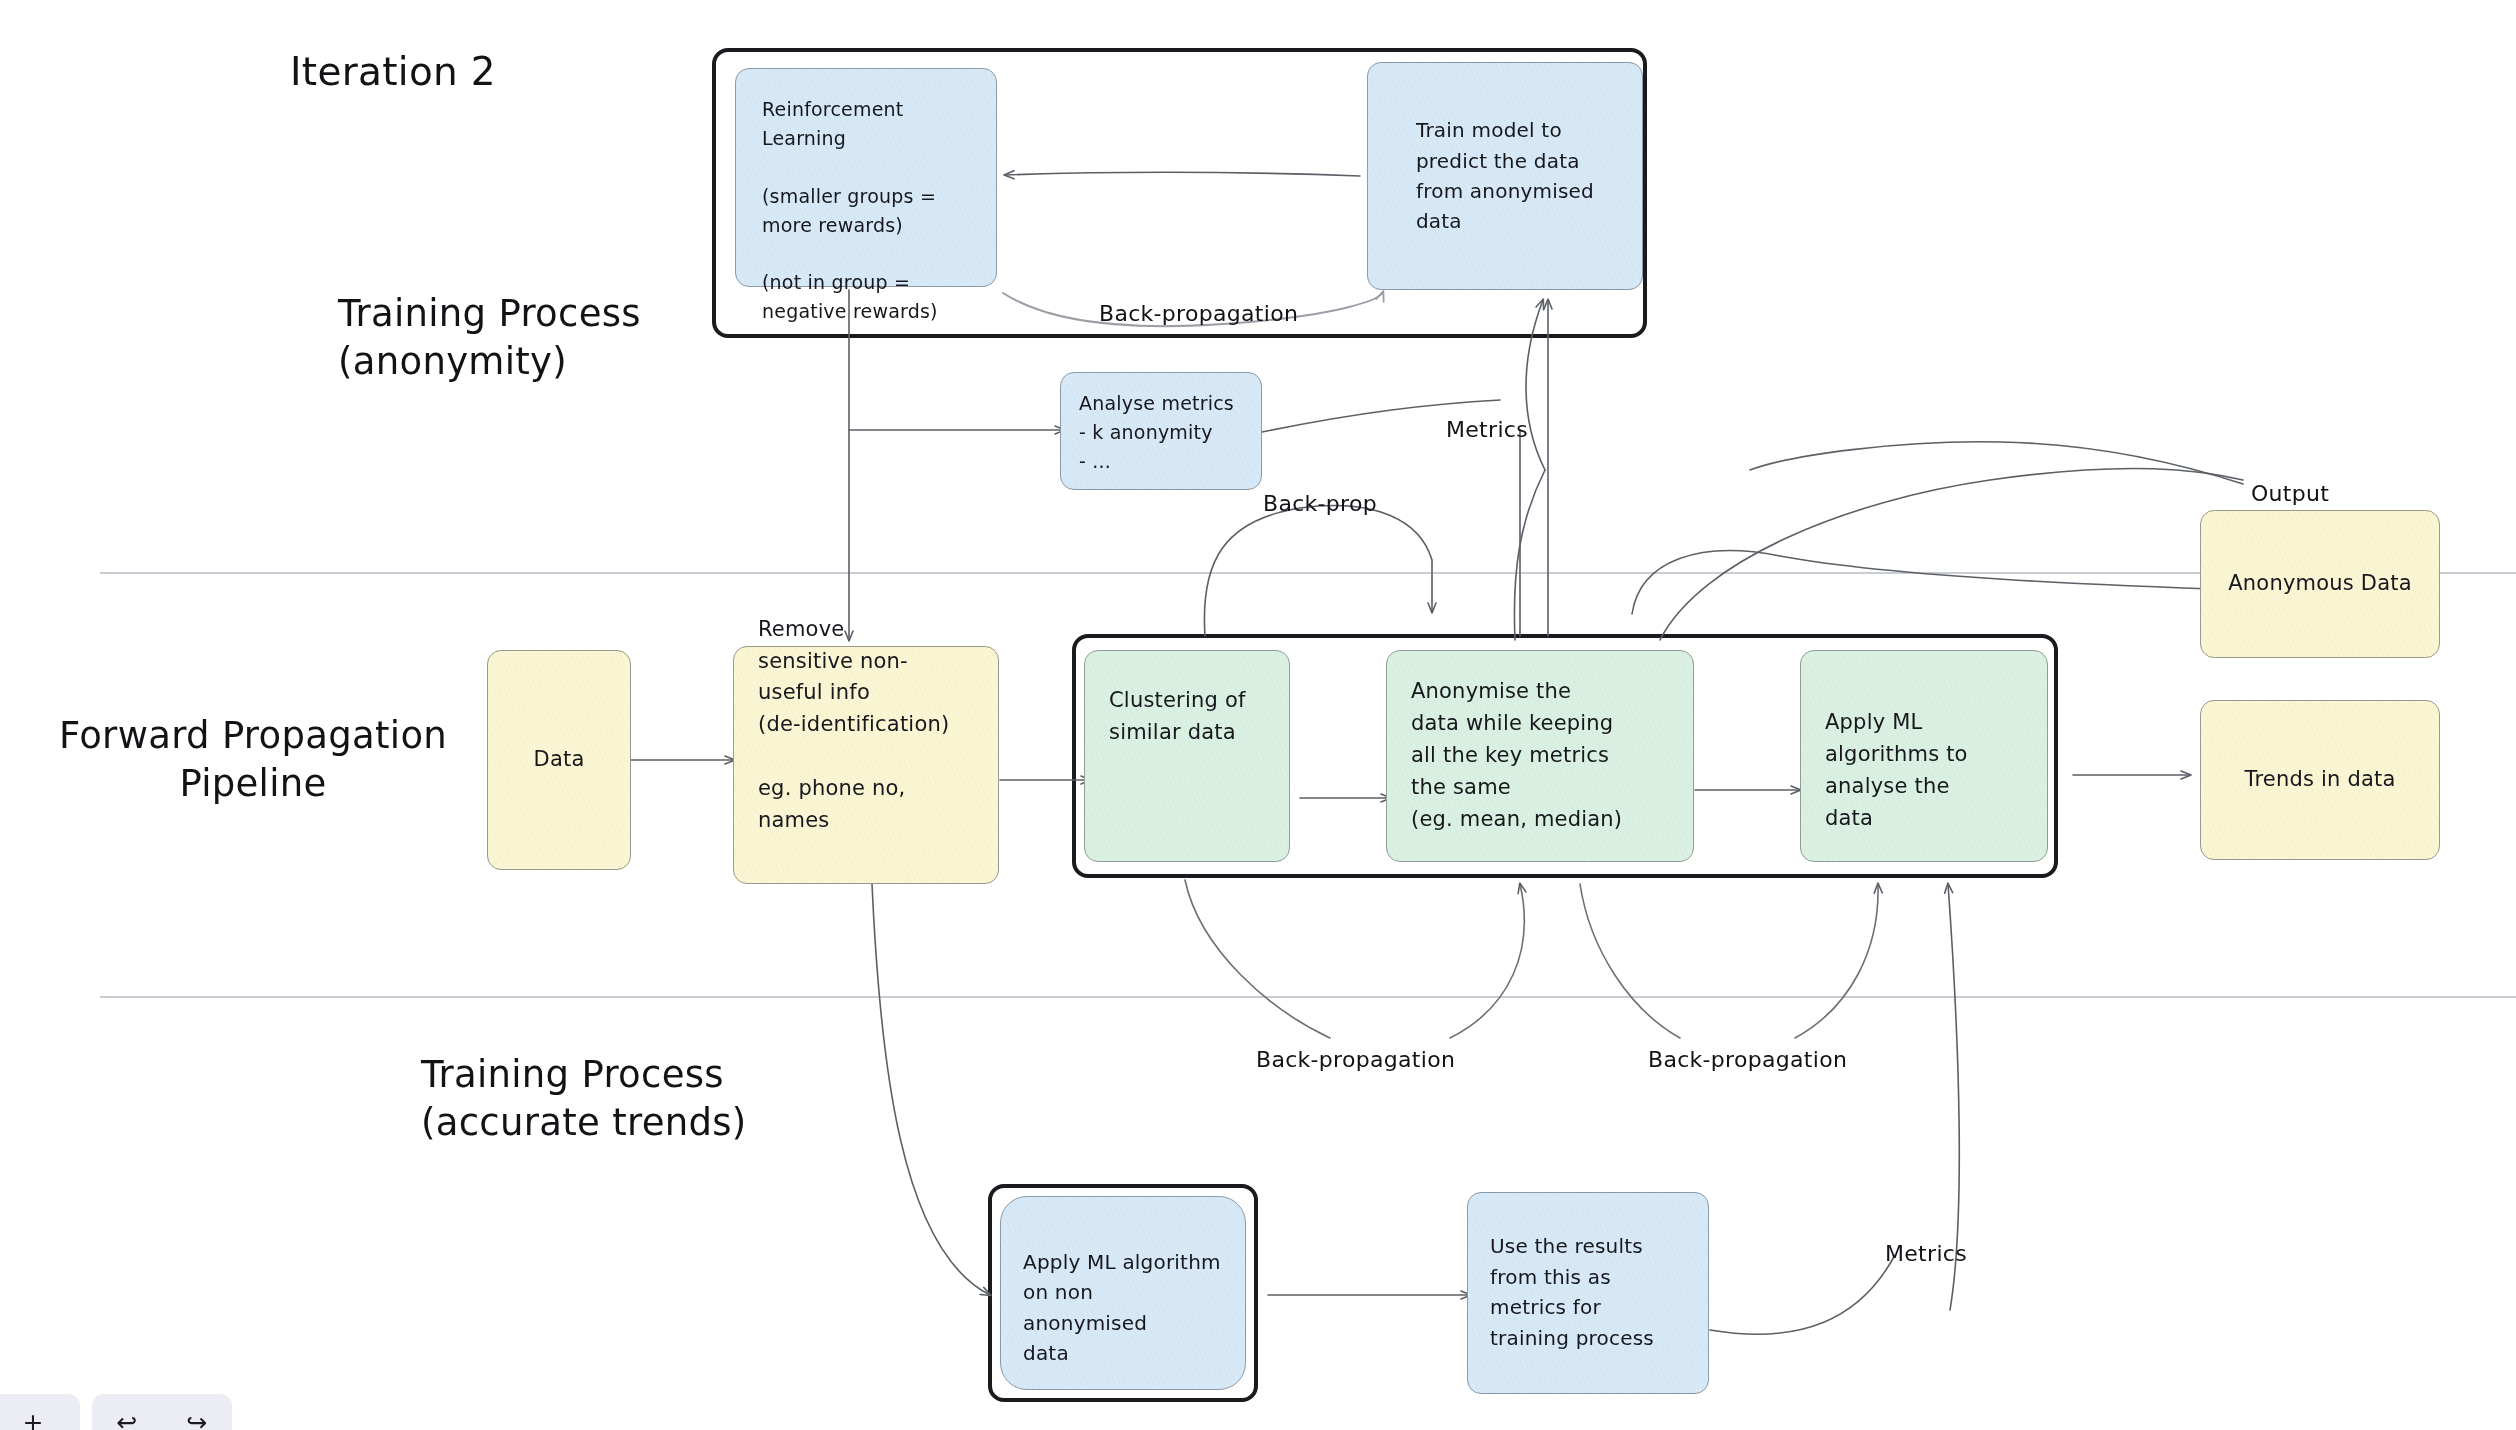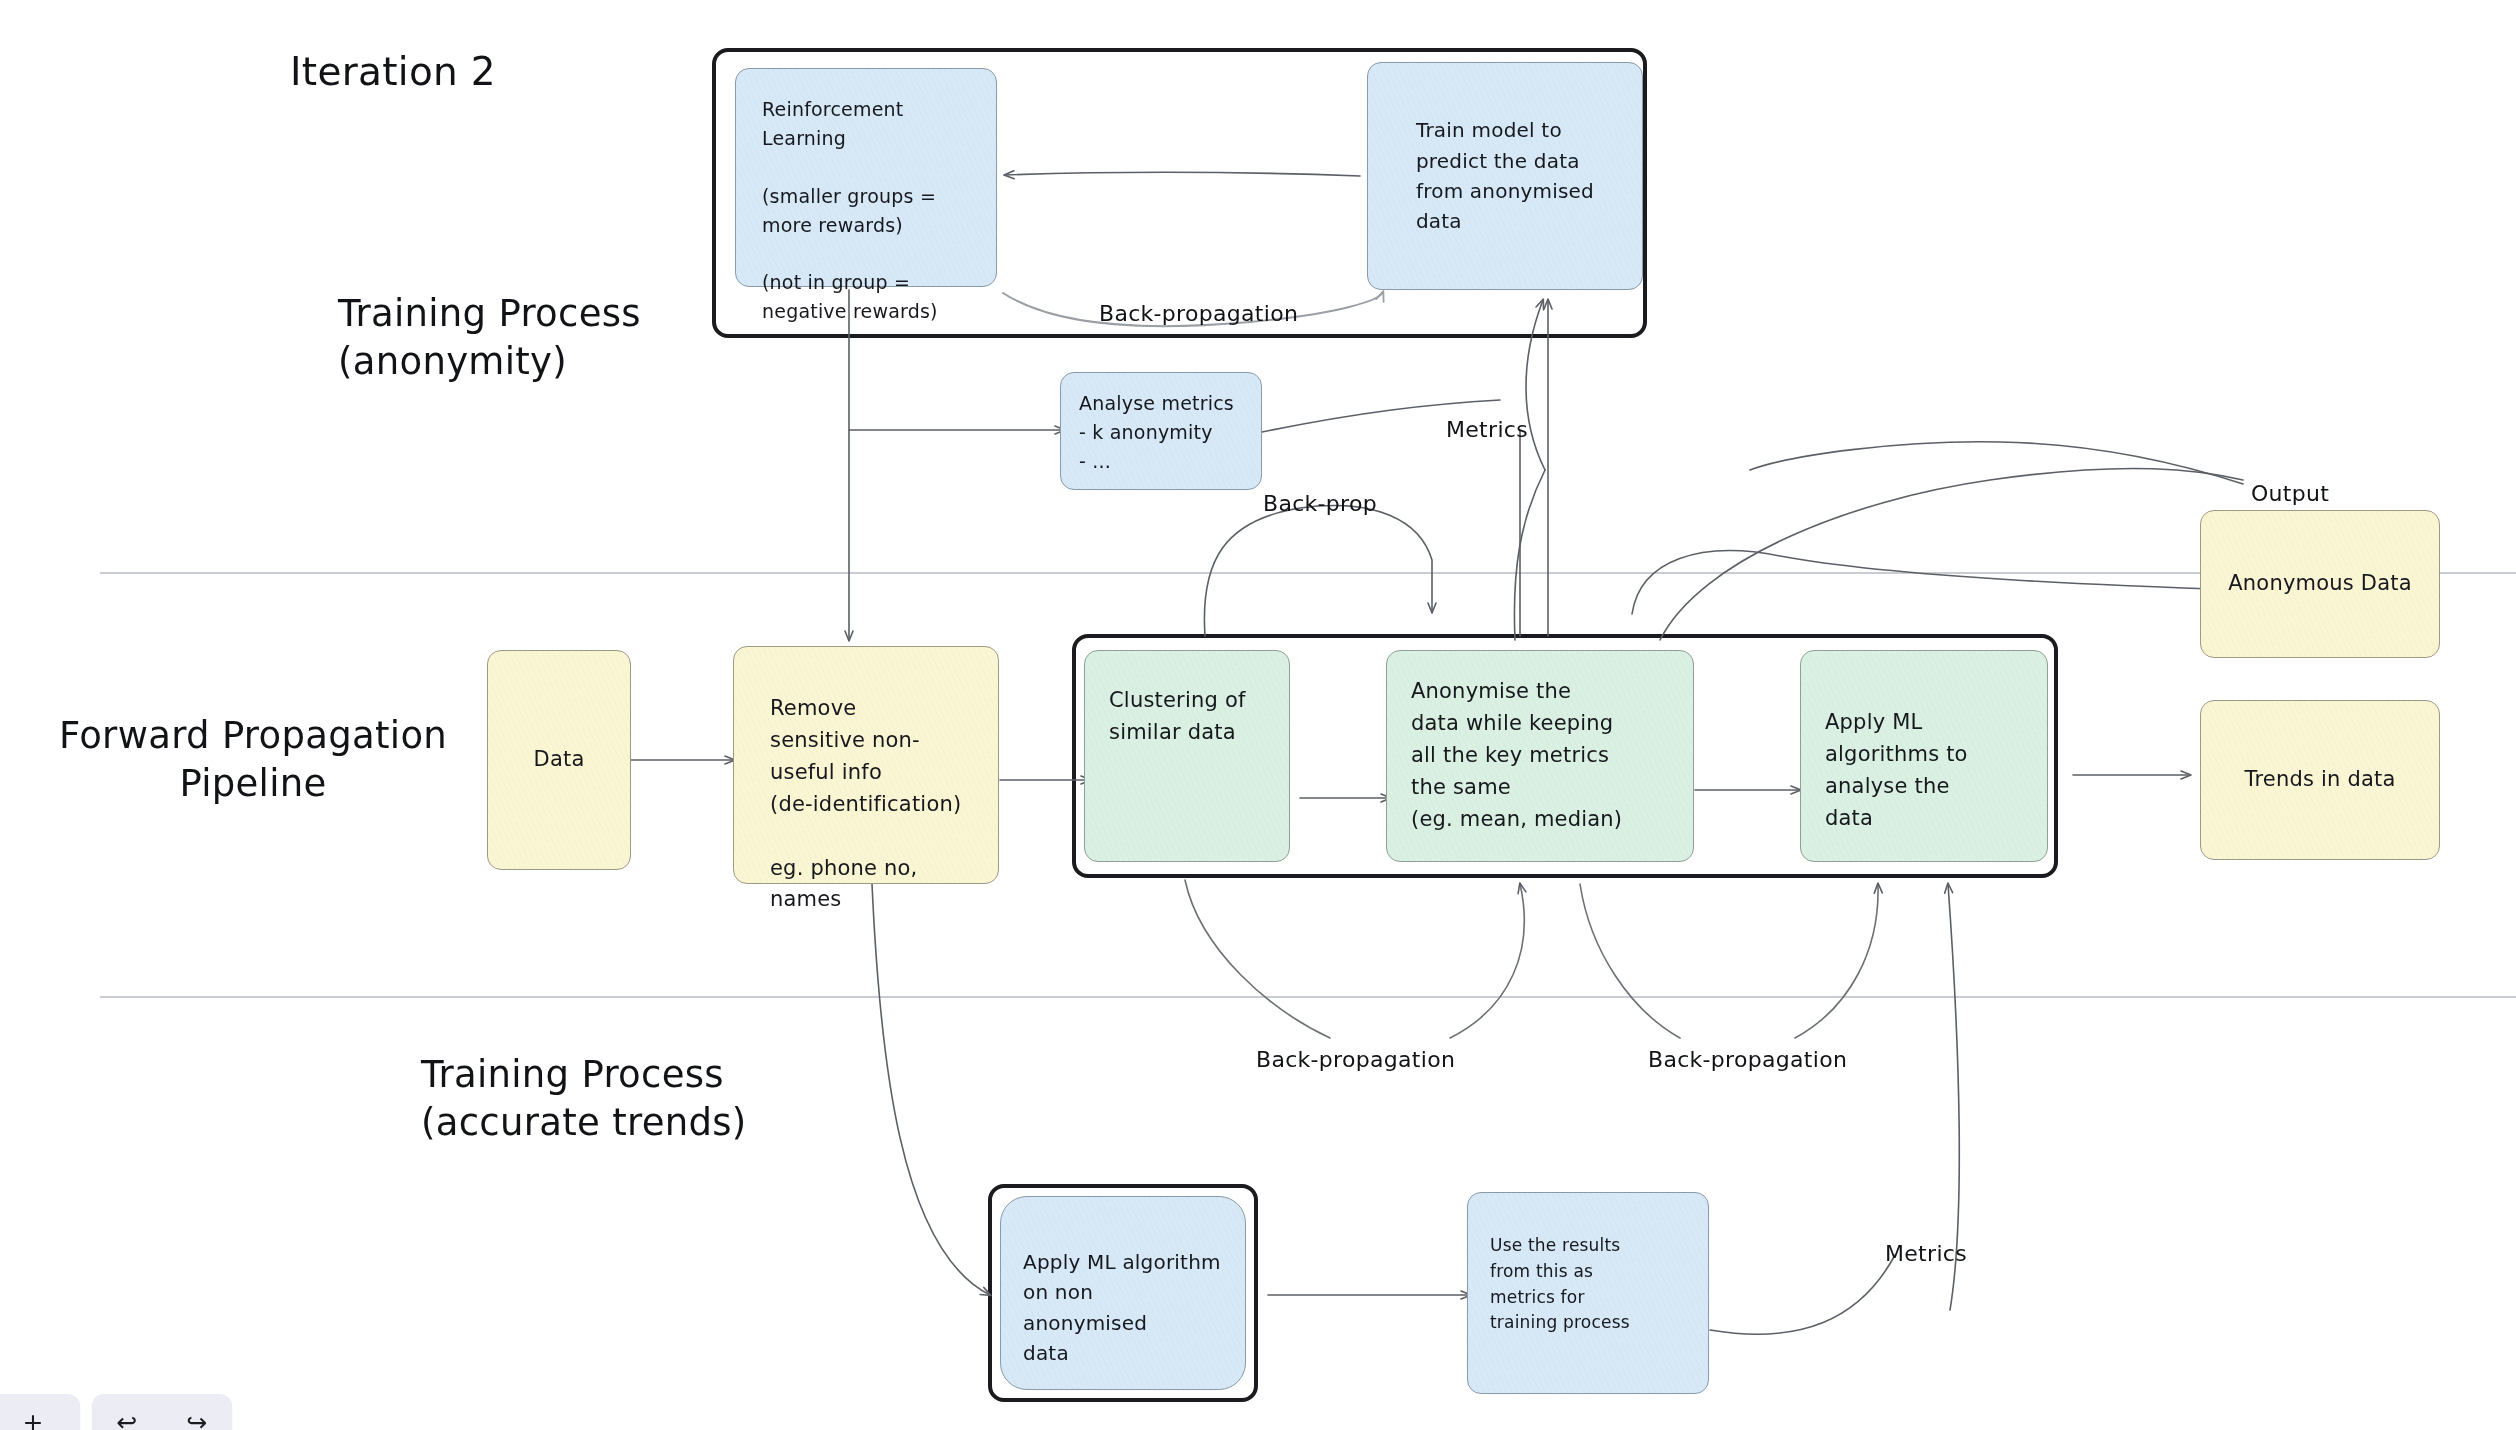--- a/index.html
+++ b/index.html
@@ -184,21 +184,21 @@
   <div class="node blue" style="left:1060px;top:372px;width:202px;height:118px;align-items:flex-start;padding:16px 18px;font-size:19px;">
     <span>Analyse metrics
 - k anonymity
 -  ...</span>
   </div>
 
   <div class="node yellow center" style="left:487px;top:650px;width:144px;height:220px;font-size:21px;">
     <span>Data</span>
   </div>
 
-  <div class="node yellow" style="left:733px;top:646px;width:266px;height:238px;align-items:flex-start;padding:46px 36px;font-size:21px;border-radius:14px;">
+  <div class="node yellow" style="left:733px;top:646px;width:266px;height:238px;align-items:flex-end;padding:46px 24px;font-size:21px;border-radius:14px;">
     <span>Remove
 sensitive non-
 useful info
 (de-identification)
 
 eg. phone no, names</span>
   </div>
 
   <div class="node green" style="left:1084px;top:650px;width:206px;height:212px;align-items:flex-start;padding:34px 24px;font-size:21px;">
     <span>Clustering of
@@ -227,21 +227,21 @@
   <div class="node yellow center" style="left:2200px;top:700px;width:240px;height:160px;font-size:21px;">
     <span>Trends in data</span>
   </div>
 
   <div class="node blue" style="left:1000px;top:1196px;width:246px;height:194px;align-items:flex-start;padding:50px 22px;font-size:20px;border-radius:27px;">
     <span>Apply ML algorithm
 on non anonymised
 data</span>
   </div>
 
-  <div class="node blue" style="left:1467px;top:1192px;width:242px;height:202px;align-items:flex-start;padding:40px 22px;font-size:17px;">
+  <div class="node blue" style="left:1467px;top:1192px;width:242px;height:202px;align-items:flex-end;padding:40px 22px;font-size:20px;">
     <span>Use the results
 from this as
 metrics for
 training process</span>
   </div>
 
   <div class="toolbar" style="left:-14px;top:1394px;width:94px;height:56px;">
     <div class="tbtn">+</div>
   </div>
 

